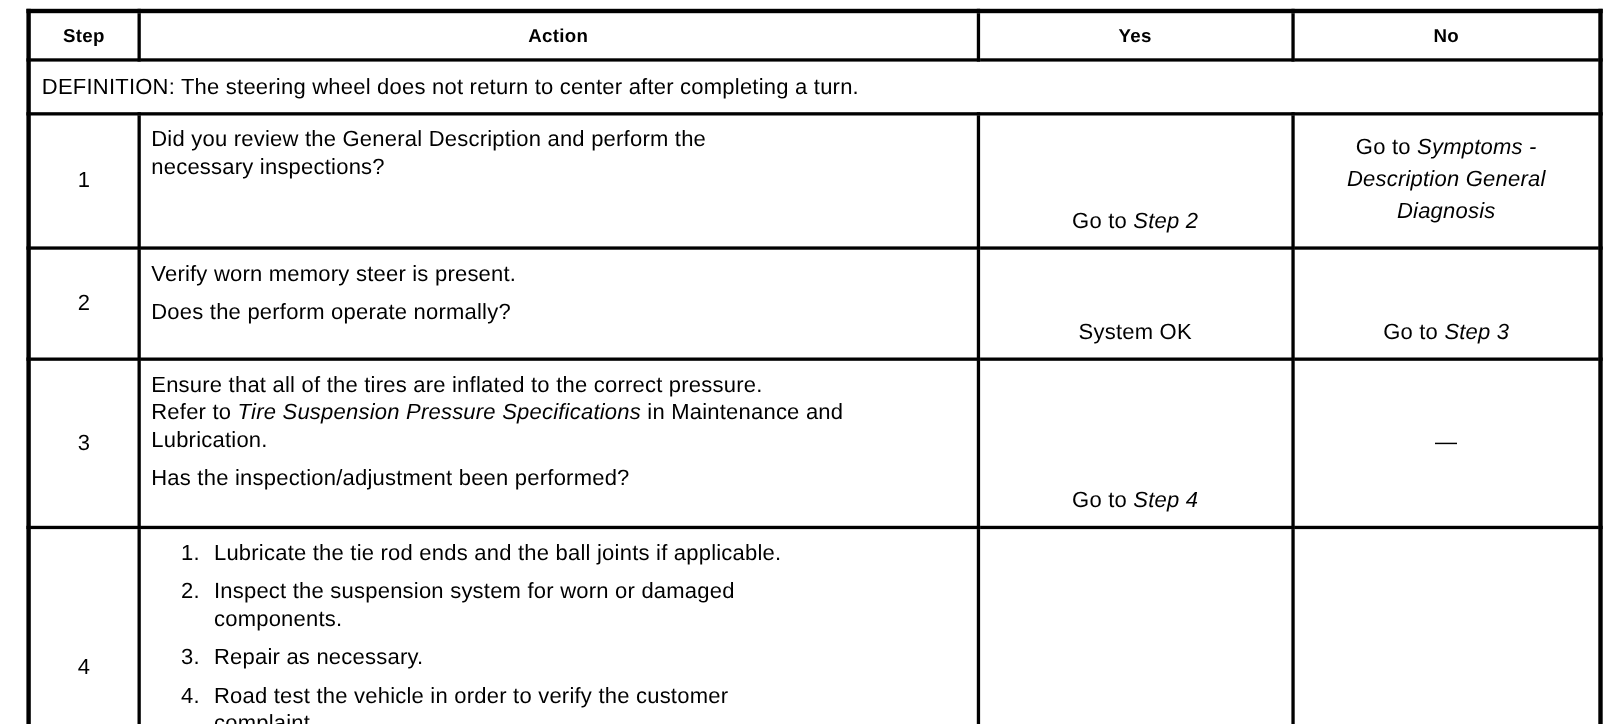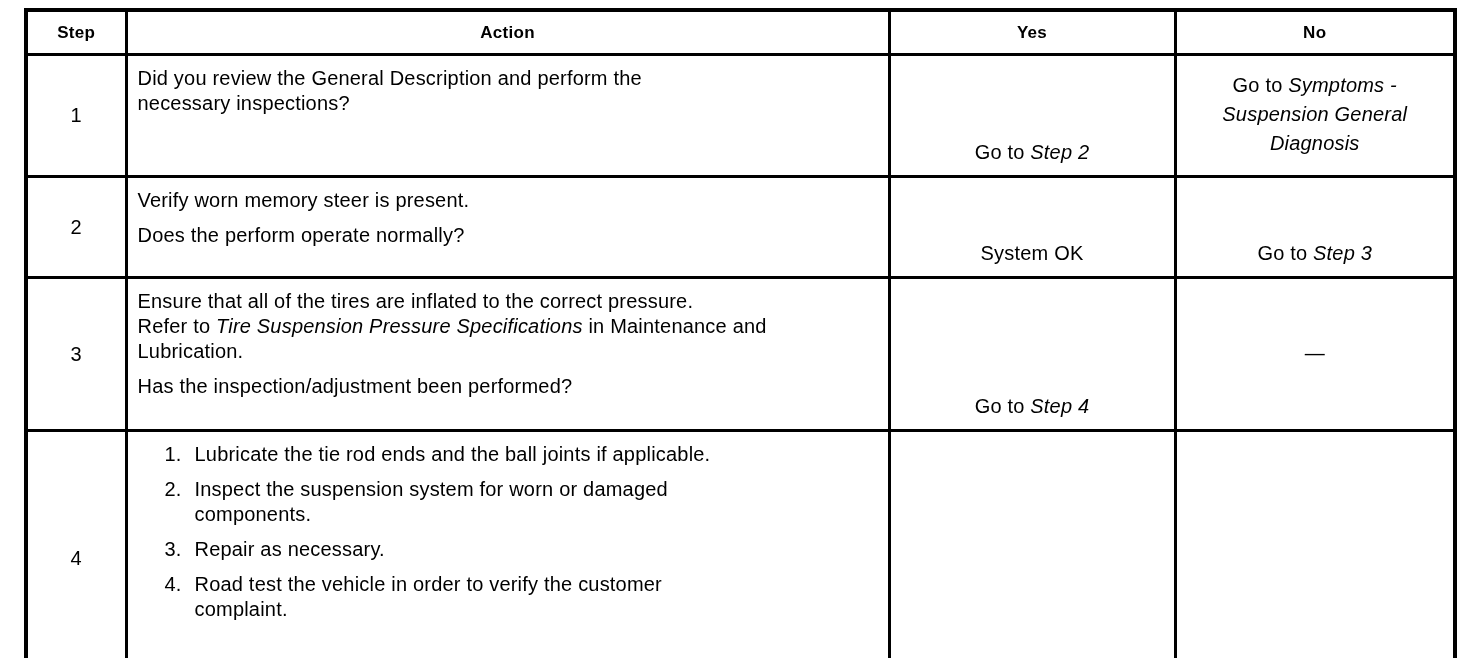--- a/index.html
+++ b/index.html
@@ -100,27 +100,30 @@
     </colgroup>
     <thead>
       <tr>
         <th>Step</th>
         <th>Action</th>
         <th>Yes</th>
         <th>No</th>
       </tr>
     </thead>
     <tbody>
+      <tr>
+        <td colspan="4" class="definition-cell">DEFINITION: The steering wheel does not return to center after completing a turn.</td>
+      </tr>
     <tr class="body-row r0">
           <td class="step-cell">1</td>
           <td class="action-cell">
             <div class="para"><span class="seg">Did you review the General Description and perform the</span><br><span class="seg">necessary inspections?</span></div>
           </td>
           <td class="result-cell v-bot"><span class="seg">Go to </span><span class="seg it">Step 2</span></td>
-          <td class="result-cell v-mid"><span class="seg">Go to </span><span class="seg it">Symptoms -</span><br><span class="seg it">Suspension General</span><br><span class="seg it">Diagnosis</span></td>
+          <td class="result-cell v-mid"><span class="seg">Go to </span><span class="seg it">Symptoms -</span><br><span class="seg it">Description General</span><br><span class="seg it">Diagnosis</span></td>
         </tr>
         <tr class="body-row r1">
           <td class="step-cell">2</td>
           <td class="action-cell">
             <div class="para"><span class="seg">Verify worn memory steer is present.</span></div>
             <div class="para"><span class="seg">Does the perform operate normally?</span></div>
           </td>
           <td class="result-cell v-bot"><span class="seg">System OK</span></td>
           <td class="result-cell v-bot"><span class="seg">Go to </span><span class="seg it">Step 3</span></td>
         </tr>

